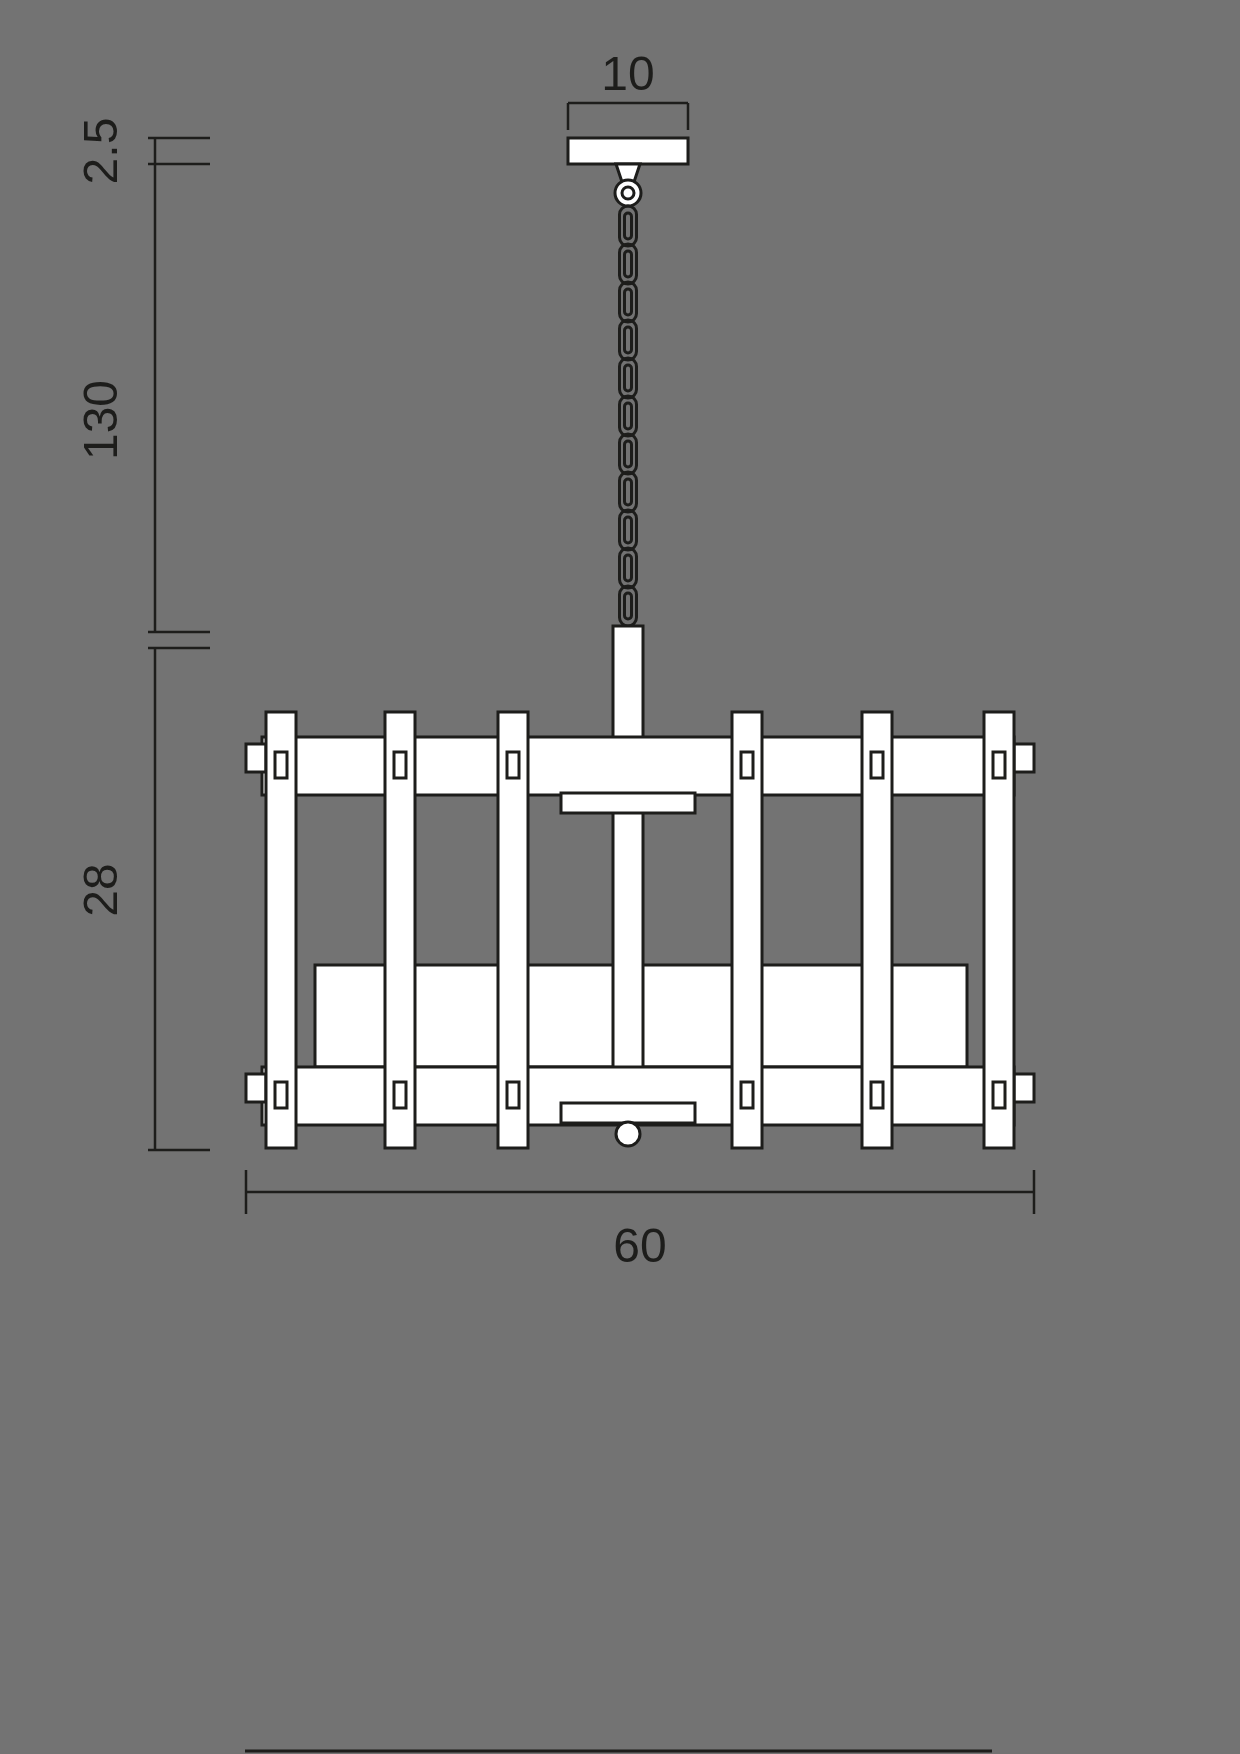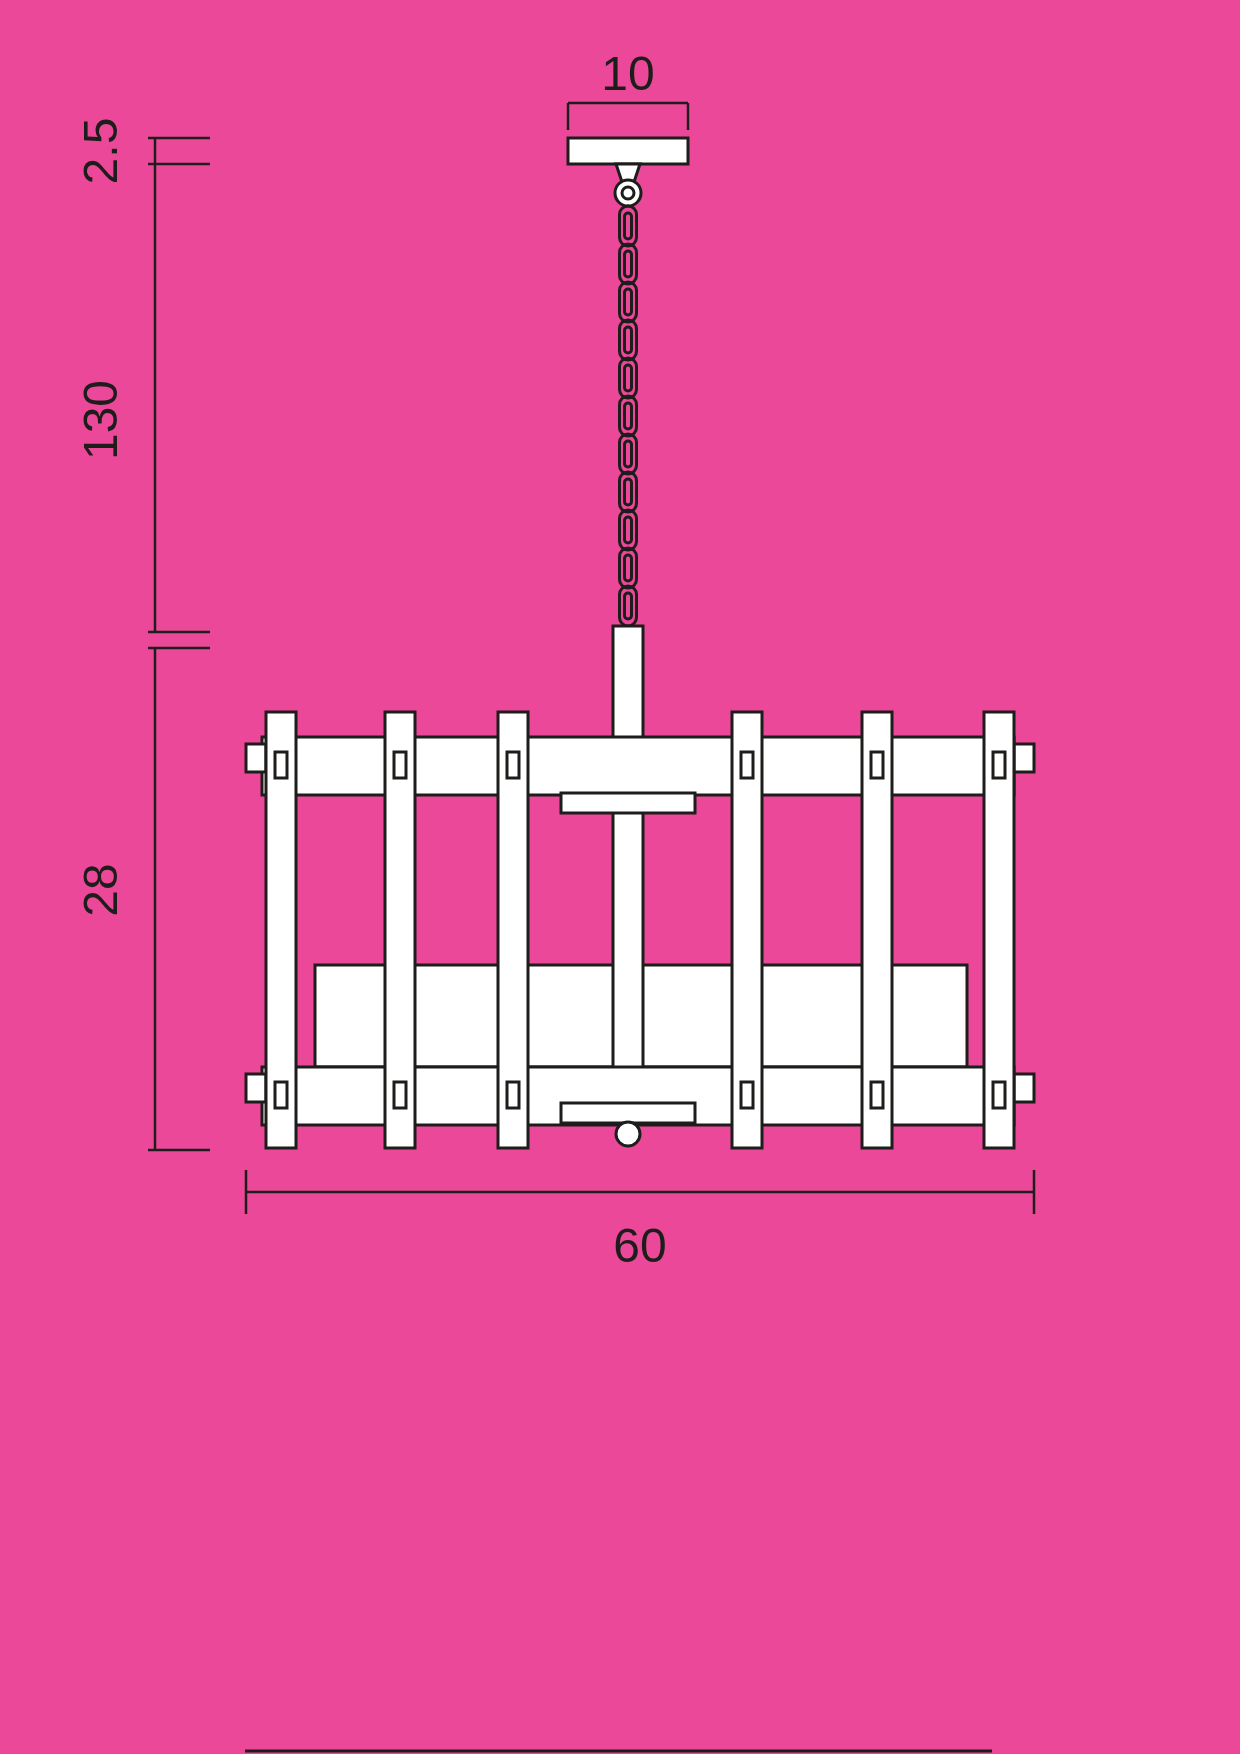--- a/index.html
+++ b/index.html
@@ -4,21 +4,21 @@
 <style>
   html, body {
     margin: 0;
     padding: 0;
     background: #ffffff;
   }
   .canvas {
     position: relative;
     width: 1240px;
     height: 1754px;
-    background: #ec4899;
+    background: #737373;
     overflow: hidden;
   }
   svg { position: absolute; left: 0; top: 0; display: block; }
   .ln   { fill: none;    stroke: #1d1d1b; stroke-width: 3; }
   .shape{ fill: #ffffff; stroke: #1d1d1b; stroke-width: 3; }
   .dim  { fill: none;    stroke: #1d1d1b; stroke-width: 2.5; }
   .dim-text {
     font-family: "Liberation Sans", "DejaVu Sans", sans-serif;
     font-size: 48px;
     fill: #1d1d1b;

